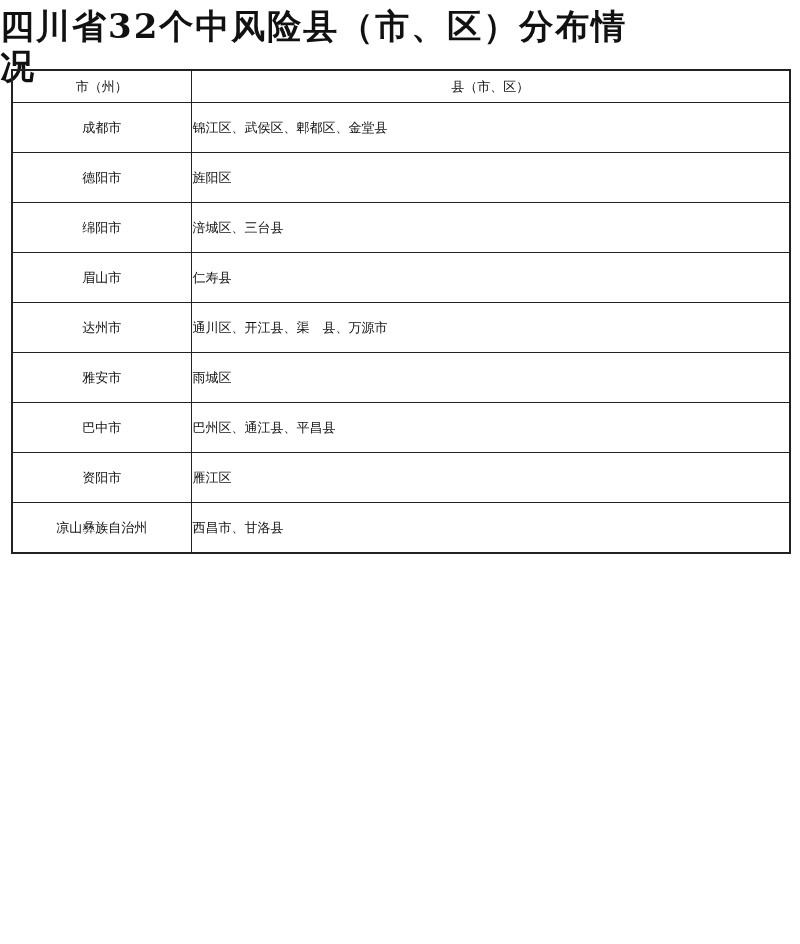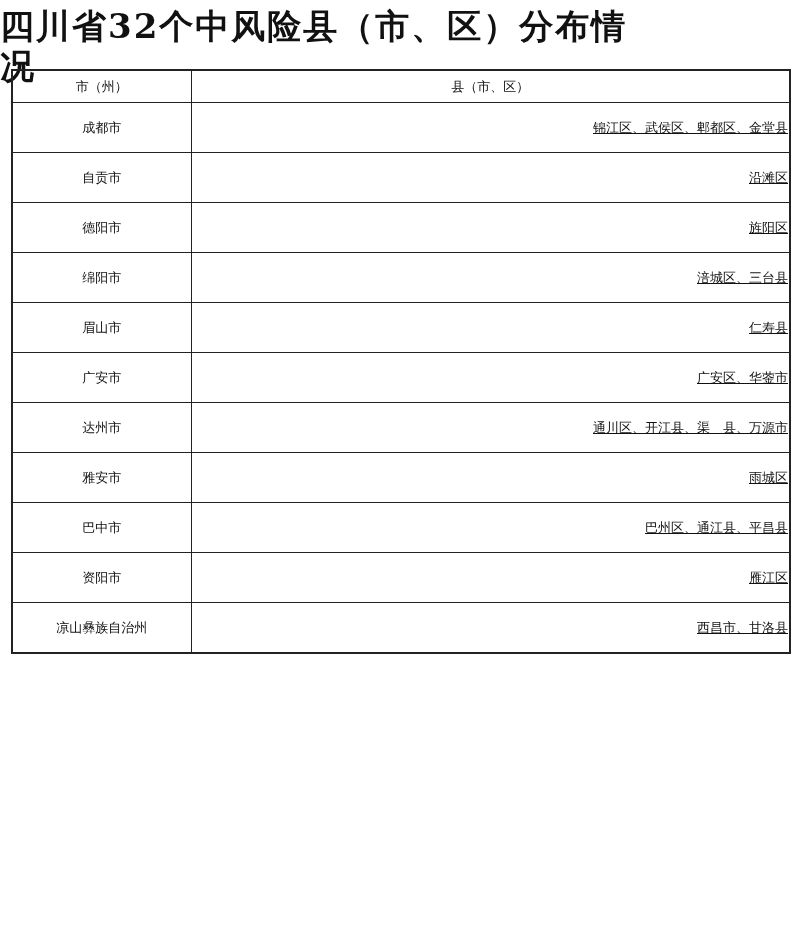--- a/index.html
+++ b/index.html
@@ -3,21 +3,21 @@
 <meta charset="utf-8">
 <style>
   html, body { margin:0; padding:0; background:#fff; }
   body { width:800px; height:944px; position:relative; font-family:"DejaVu Sans", sans-serif; color:#111; }
   .title { position:absolute; top:6px; left:0; width:644px; font-family:"DejaVu Serif", serif; font-weight:bold; font-size:34px; letter-spacing:2px; line-height:40px; }
   table { position:absolute; left:11px; top:69px; width:780px; border-collapse:collapse; border:2px solid #222; table-layout:fixed; }
   th, td { border:1.5px solid #222; font-size:13px; }
   th { height:29px; font-weight:normal; font-size:13px; text-align:center; }
   td { height:47px; }
   td.c1 { text-align:center; }
-  td.c2 { text-align:right; padding-left:10px; white-space:pre;text-decoration:underline; }
+  td.c2 { text-align:left; padding-left:1px; white-space:pre; }
   col.a { width:179px; }
 </style>
 </head>
 <body>
 
 <div class="title">四川省32个中风险县（市、区）分布情况</div>
 
 <table>
   <colgroup>
       <col class="a">
@@ -28,38 +28,30 @@
       <th>市（州）</th>
       <th>县（市、区）</th>
     </tr>
   </thead>
   <tbody id="tbody">
       <tr>
         <td class="c1">成都市</td>
         <td class="c2">锦江区、武侯区、郫都区、金堂县</td>
       </tr>
       <tr>
-        <td class="c1">自贡市</td>
-        <td class="c2">沿滩区</td>
-      </tr>
-      <tr>
         <td class="c1">德阳市</td>
         <td class="c2">旌阳区</td>
       </tr>
       <tr>
         <td class="c1">绵阳市</td>
         <td class="c2">涪城区、三台县</td>
       </tr>
       <tr>
         <td class="c1">眉山市</td>
         <td class="c2">仁寿县</td>
-      </tr>
-      <tr>
-        <td class="c1">广安市</td>
-        <td class="c2">广安区、华蓥市</td>
       </tr>
       <tr>
         <td class="c1">达州市</td>
         <td class="c2">通川区、开江县、渠　县、万源市</td>
       </tr>
       <tr>
         <td class="c1">雅安市</td>
         <td class="c2">雨城区</td>
       </tr>
       <tr>

